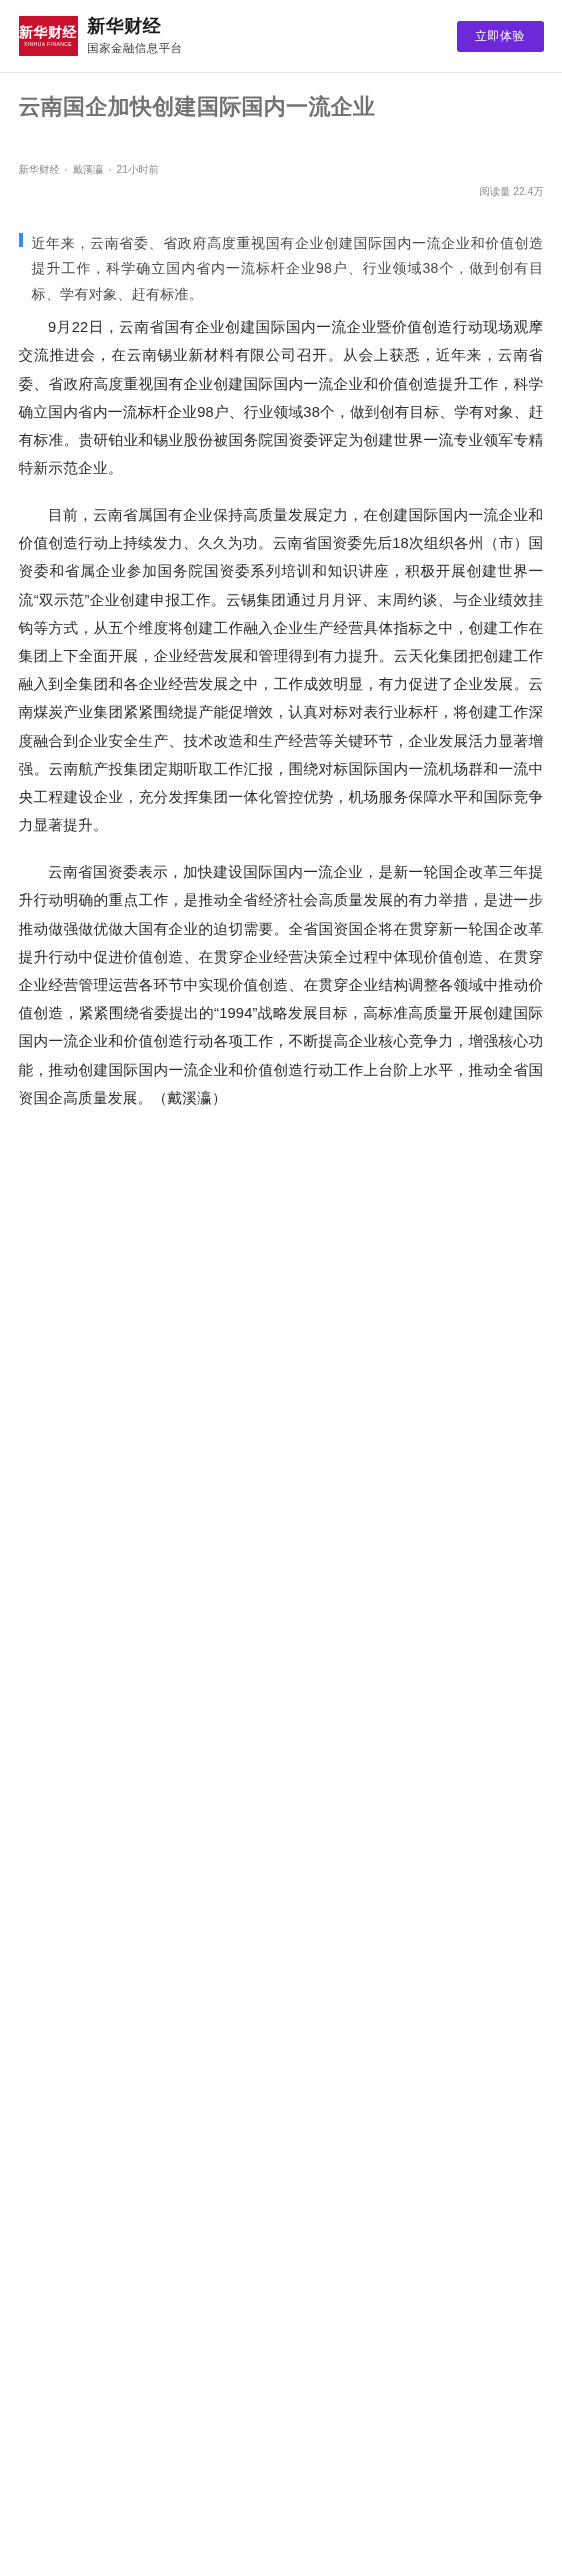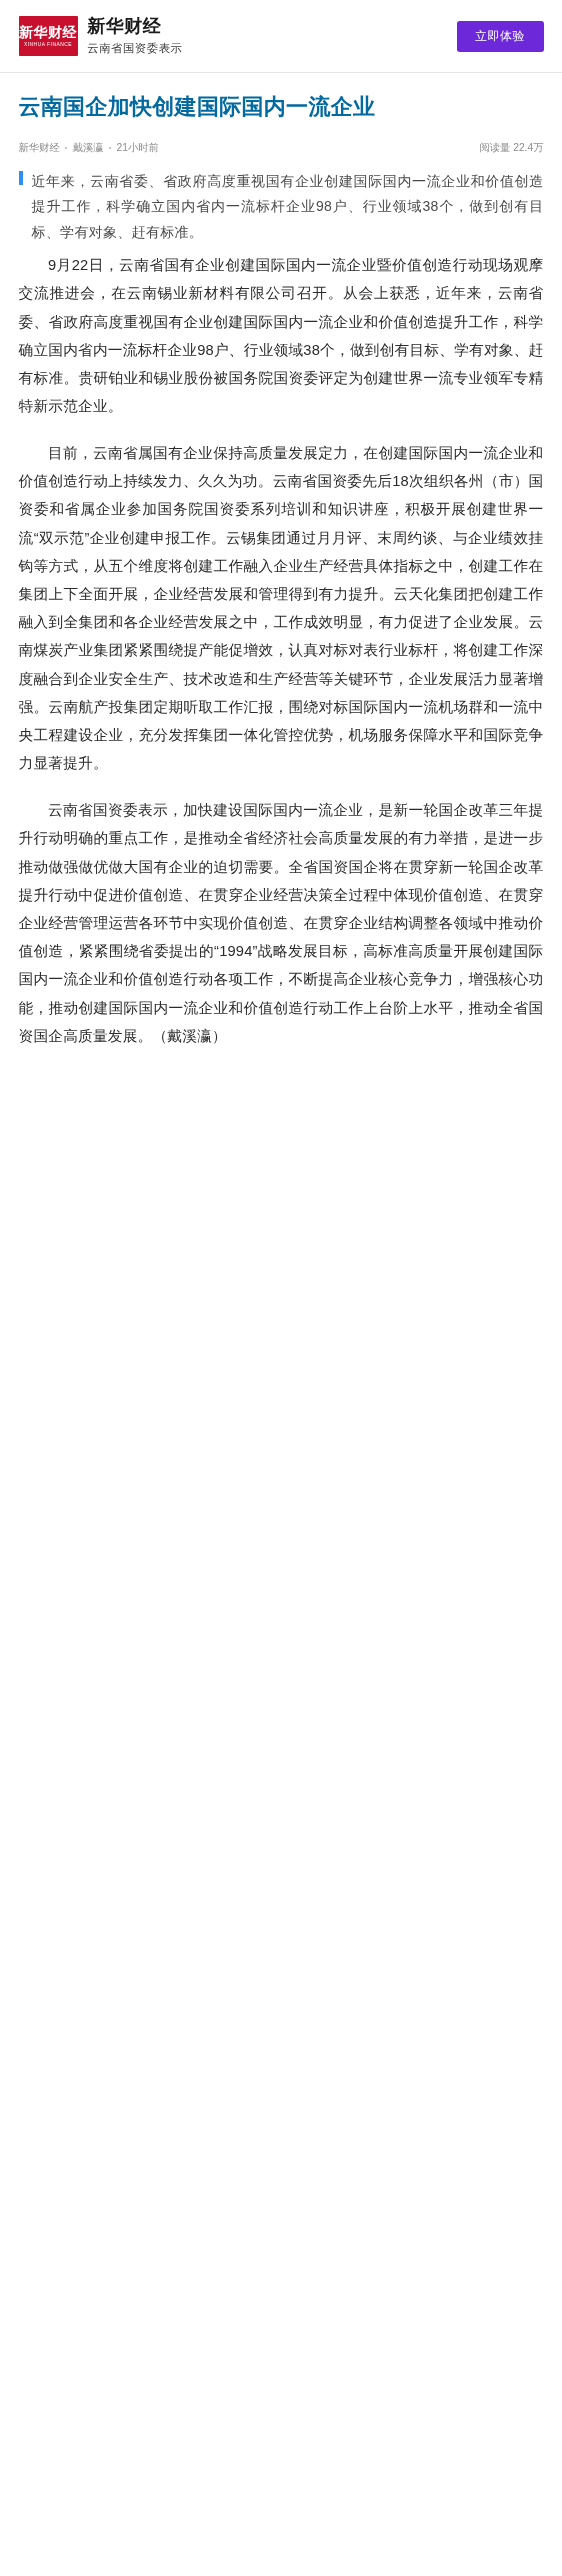--- a/index.html
+++ b/index.html
@@ -91,21 +91,21 @@
   }
 
   
   .article {
     padding: 0 18.5px;
     box-sizing: border-box;
   }
   .article-title {
     font-size: 22px;
     font-weight: bold;
-    color: #0369a1;
+    color: #737373;
     line-height: 1.42;
     margin: 18.5px 0 0 0;
     letter-spacing: 0.3px;
   }
   .meta {
     display: flex;
     align-items: center;
     margin-top: 18.5px;
     font-size: 10.3px;
     color: #8c8c8c;
@@ -113,25 +113,25 @@
   .meta .meta-left { display: flex; align-items: center; }
   .meta .dot {
     display: inline-block;
     width: 2.2px;
     height: 2.2px;
     border-radius: 50%;
     background: #b4b4b4;
     margin: 0 5.4px;
   }
   .meta-spacer { flex: 1 1 auto; }
-  .meta-right { color: #8c8c8c; }
+  .meta-right { color: #8c8c8c; margin-top: 44px; }
 
   
   .summary-wrap {
-    margin-top: 14px;
+    margin-top: 32px;
     display: flex;
     align-items: center;
   }
   .summary-bar {
     width: 4.3px;
     background: #2f8ff5;
     flex: none;
     margin-top: 2.2px;
     margin-bottom: auto;
     height: 14px;
@@ -165,21 +165,21 @@
 
 <div class="page">
 
   <div class="header">
     <div class="logo-mark">
       <span class="cn">新华财经</span>
       <span class="en">XINHUA FINANCE</span>
     </div>
     <div class="brand-text">
       <div class="brand-title">新华财经</div>
-      <div class="brand-sub">云南省国资委表示</div>
+      <div class="brand-sub">国家金融信息平台</div>
     </div>
     <div class="header-spacer"></div>
     <button class="cta-button">立即体验</button>
   </div>
 
   <div class="header-rule"></div>
 
   <div class="article">
 
     <h1 class="article-title">云南国企加快创建国际国内一流企业</h1>

